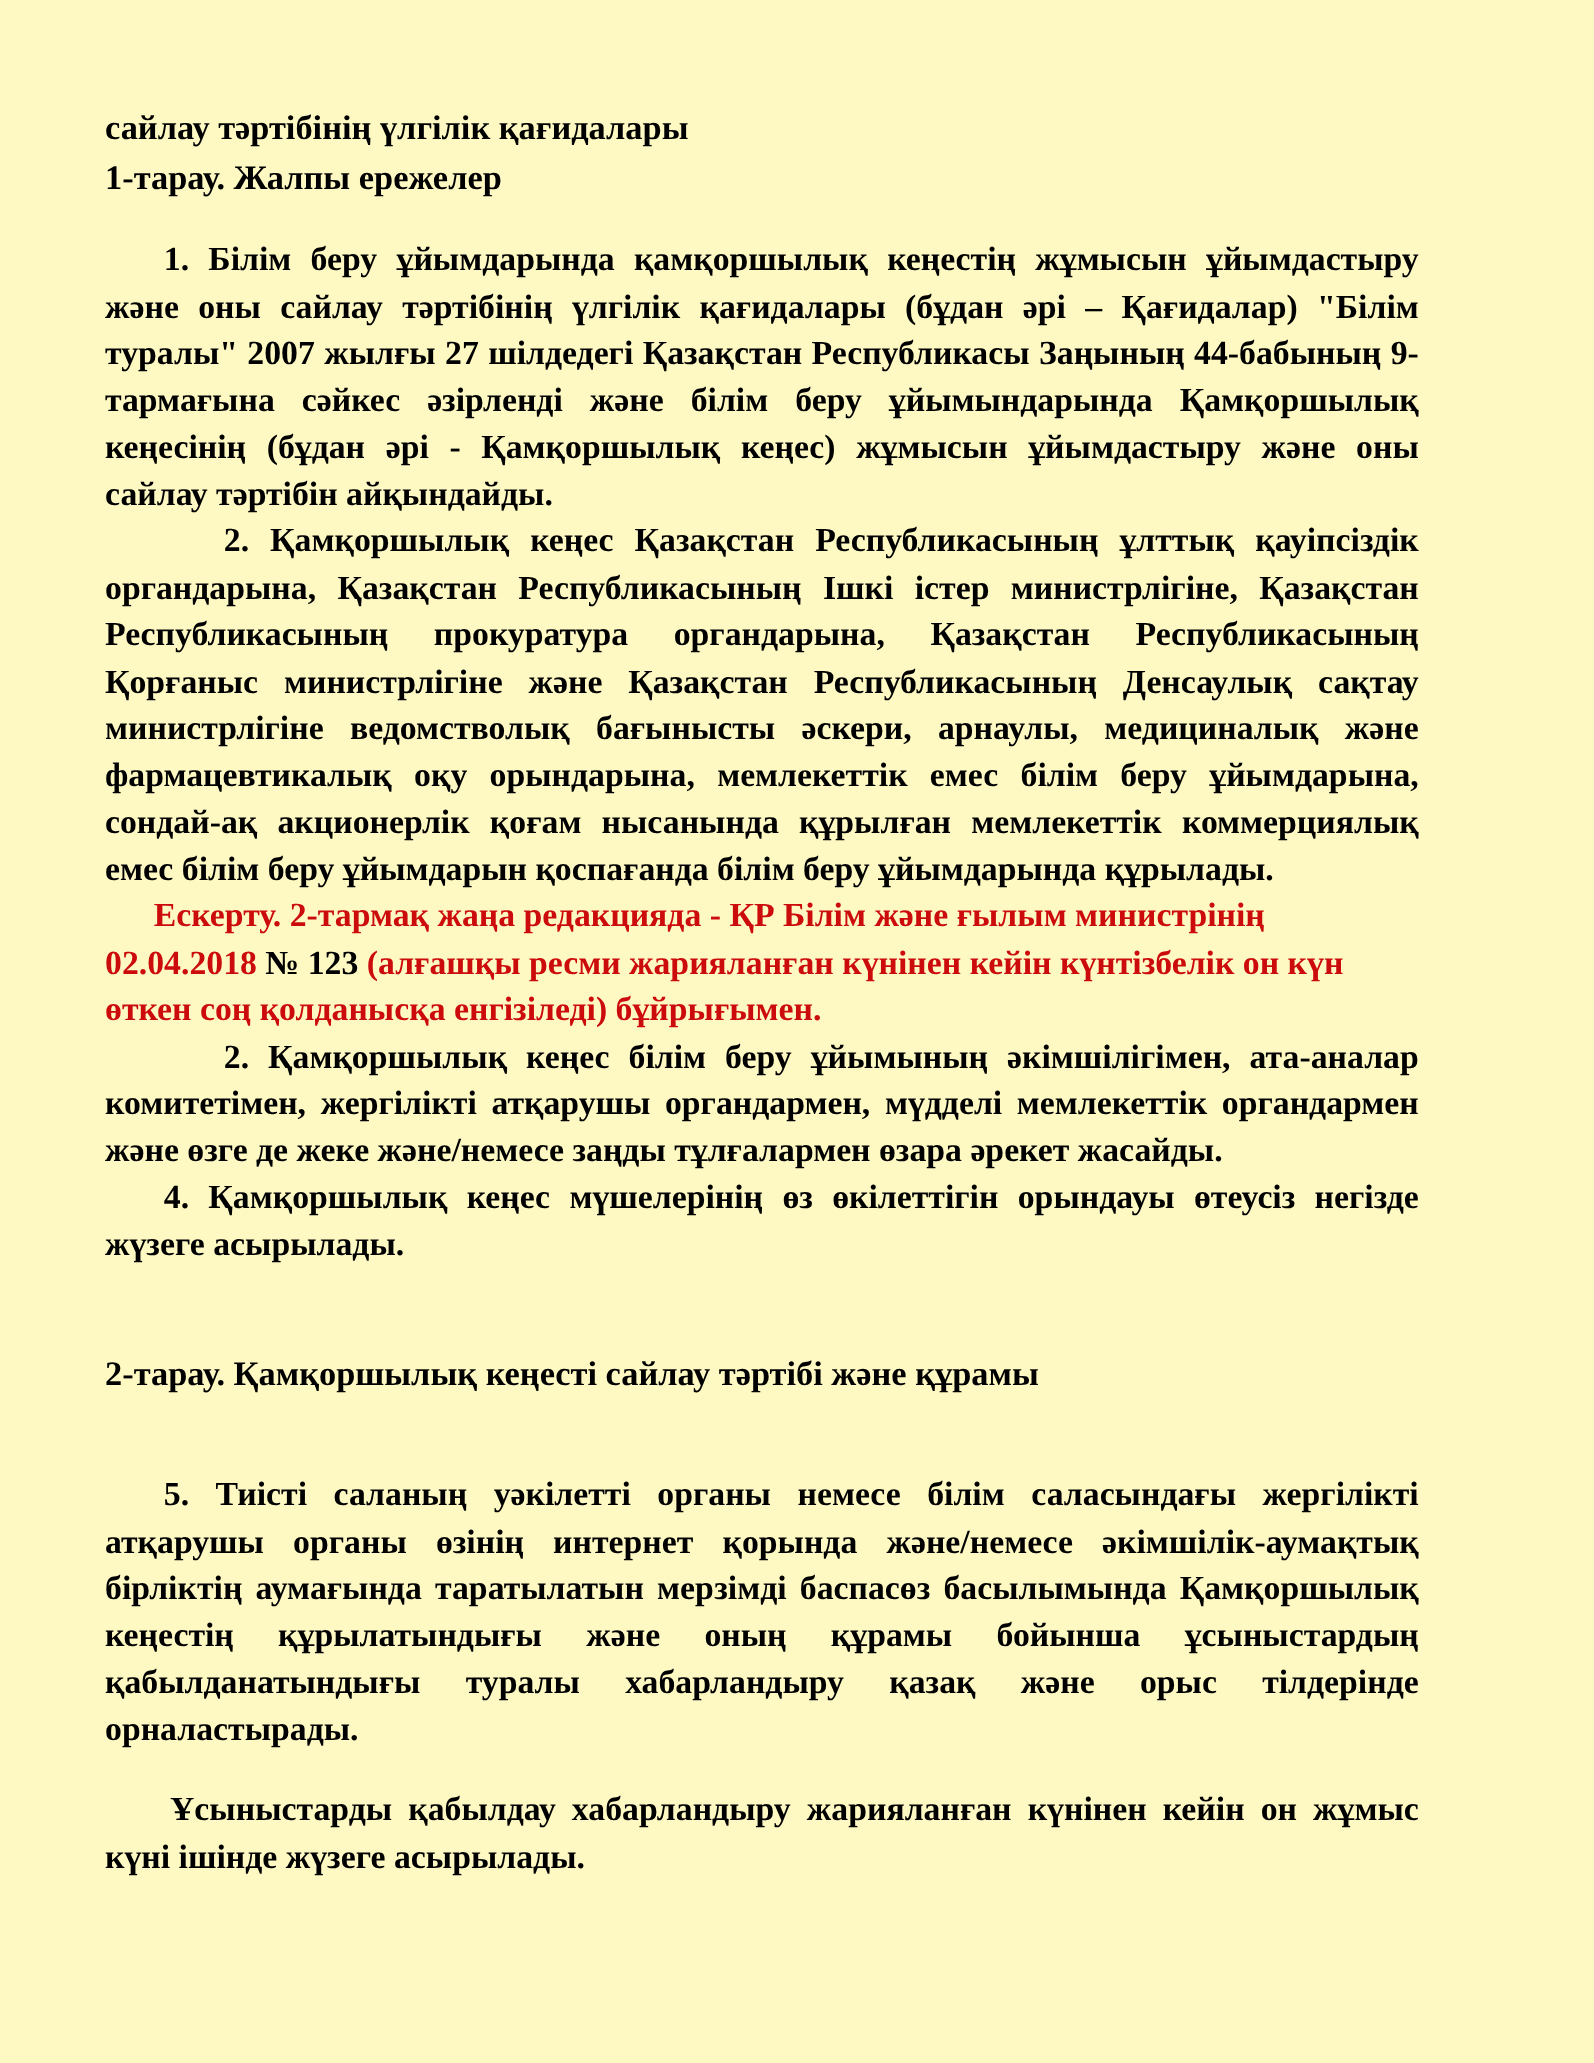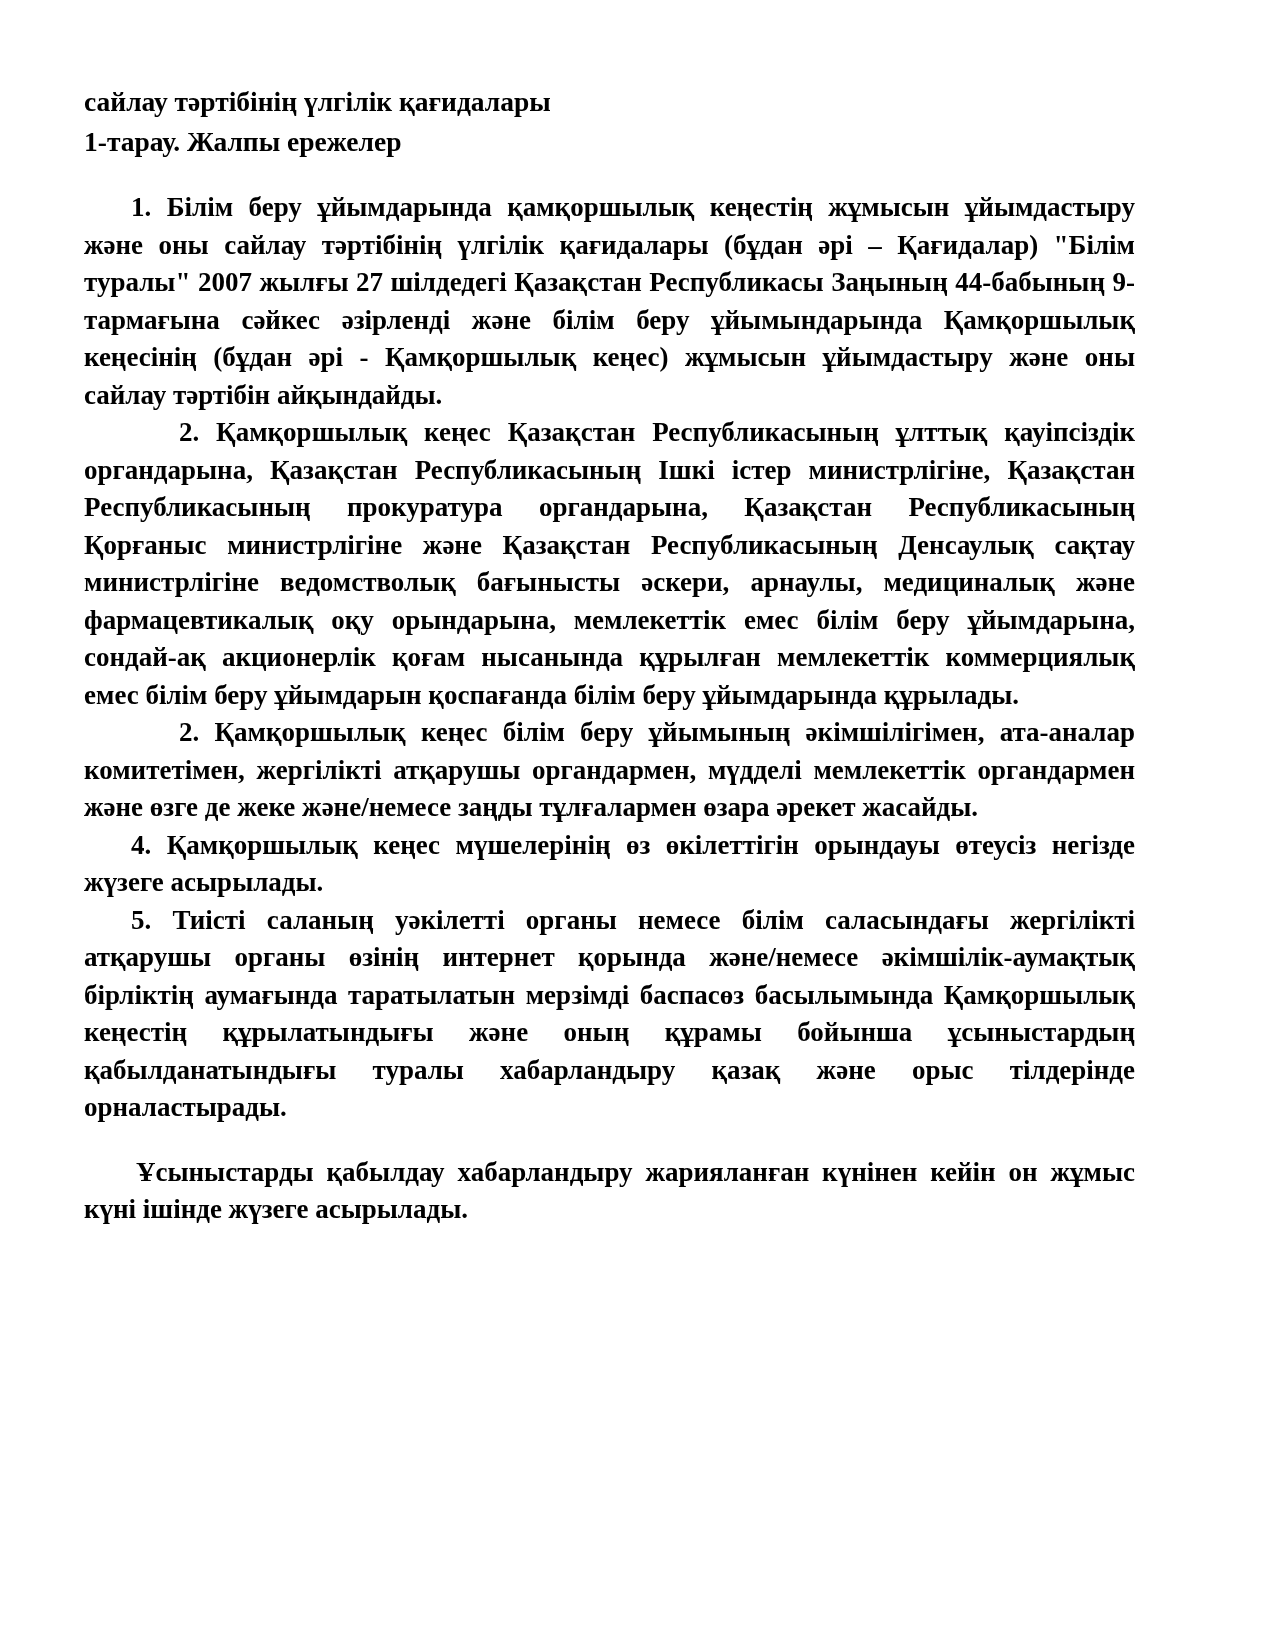--- a/index.html
+++ b/index.html
@@ -1,21 +1,21 @@
 <!DOCTYPE html>
 <html><head>
 <meta charset="utf-8">
 <style>
   html, body { margin: 0; padding: 0; background: #e8e8e8; }
   .page {
     position: relative;
     width: 1275px;
     height: 1650px;
     margin: 0 auto;
-    background: #ffffff;
+    background: #fef9c3;
     box-sizing: border-box;
     padding: 82px 140px 0 84px;
     font-family: "Liberation Serif", "DejaVu Serif", serif;
     font-size: 27px;
     line-height: 37.5px;
     color: #000000;
     overflow: hidden;
   }
   .doc-title-block { margin-bottom: 27px; }
   .doc-title {
@@ -50,23 +50,29 @@
   <div class="doc-title-block">
     <div class="doc-title">сайлау тәртібінің үлгілік қағидалары</div>
     <div class="doc-title">1-тарау. Жалпы ережелер</div>
   </div>
 
   <p class="indent-sm">1. Білім беру ұйымдарында қамқоршылық кеңестің жұмысын ұйымдастыру және оны сайлау тәртібінің үлгілік қағидалары (бұдан әрі – Қағидалар) "Білім туралы" 2007 жылғы 27 шілдедегі Қазақстан Республикасы Заңының 44-бабының 9-тармағына сәйкес әзірленді және білім беру ұйымындарында Қамқоршылық кеңесінің (бұдан әрі - Қамқоршылық кеңес) жұмысын ұйымдастыру және оны сайлау тәртібін айқындайды.</p>
 
 
   <p class="indent-lg">2. Қамқоршылық кеңес Қазақстан Республикасының ұлттық қауіпсіздік органдарына, Қазақстан Республикасының Ішкі істер министрлігіне, Қазақстан Республикасының прокуратура органдарына, Қазақстан Республикасының Қорғаныс министрлігіне және Қазақстан Республикасының Денсаулық сақтау министрлігіне ведомстволық бағынысты әскери, арнаулы, медициналық және фармацевтикалық оқу орындарына, мемлекеттік емес білім беру ұйымдарына, сондай-ақ акционерлік қоғам нысанында құрылған мемлекеттік коммерциялық емес білім беру ұйымдарын қоспағанда білім беру ұйымдарында құрылады.</p>
 
+  <p class="note">
+    <span>Ескерту. 2-тармақ жаңа редакцияда - ҚР Білім және ғылым министрінің 02.04.2018</span>
+    <span class="num">№ 123</span>
+    <span>(алғашқы ресми жарияланған күнінен кейін күнтізбелік он күн өткен соң қолданысқа енгізіледі) бұйрығымен.</span>
+  </p>
 
   <p class="indent-lg">2. Қамқоршылық кеңес білім беру ұйымының әкімшілігімен, ата-аналар комитетімен, жергілікті атқарушы органдармен, мүдделі мемлекеттік органдармен және өзге де жеке және/немесе заңды тұлғалармен өзара әрекет жасайды.</p>
 
   <p class="indent-sm">4. Қамқоршылық кеңес мүшелерінің өз өкілеттігін орындауы өтеусіз негізде жүзеге асырылады.</p>
 
+  <div class="chapter-heading">2-тарау. Қамқоршылық кеңесті сайлау тәртібі және құрамы</div>
 
   <p class="indent-sm">5. Тиісті саланың уәкілетті органы немесе білім саласындағы жергілікті атқарушы органы өзінің интернет қорында және/немесе әкімшілік-аумақтық бірліктің аумағында таратылатын мерзімді баспасөз басылымында Қамқоршылық кеңестің құрылатындығы және оның құрамы бойынша ұсыныстардың қабылданатындығы туралы хабарландыру қазақ және орыс тілдерінде орналастырады.</p>
 
   <p class="indent-md">Ұсыныстарды қабылдау хабарландыру жарияланған күнінен кейін он жұмыс күні ішінде жүзеге асырылады.</p>
 
 </div>
 
 </body></html>

